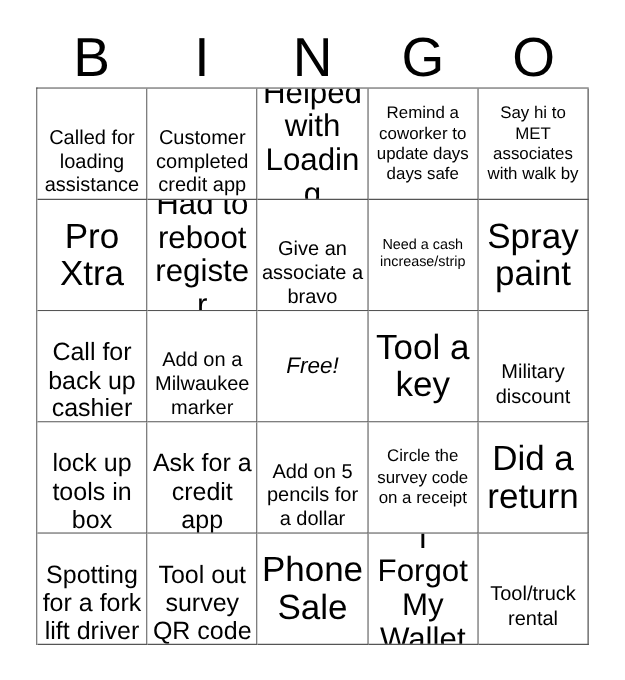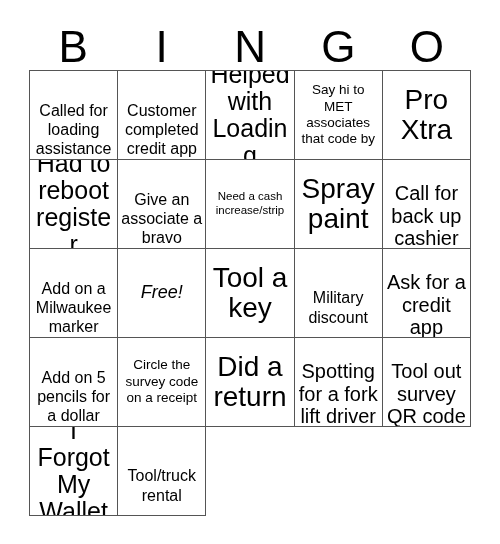--- a/index.html
+++ b/index.html
@@ -113,21 +113,24 @@
     <div class="cell" data-size="m">
         <span class="cell-text">Called for loading assistance</span>
       </div>
     <div class="cell" data-size="m">
         <span class="cell-text">Customer completed credit app</span>
       </div>
     <div class="cell" data-size="xl">
         <span class="cell-text">Helped with Loading</span>
       </div>
     <div class="cell" data-size="s">
-        <span class="cell-text">Say hi to MET associates that code by</span>
+        <span class="cell-text">Remind a coworker to update days days safe</span>
+      </div>
+    <div class="cell" data-size="s">
+        <span class="cell-text">Say hi to MET associates with walk by</span>
       </div>
 
     <div class="cell" data-size="xxl">
         <span class="cell-text">Pro Xtra</span>
       </div>
     <div class="cell" data-size="xl">
         <span class="cell-text">Had to reboot register</span>
       </div>
     <div class="cell" data-size="m">
         <span class="cell-text">Give an associate a bravo</span>
@@ -149,38 +152,44 @@
         <span class="cell-text">Free!</span>
       </div>
     <div class="cell" data-size="xxl">
         <span class="cell-text">Tool a key</span>
       </div>
     <div class="cell" data-size="m">
         <span class="cell-text">Military discount</span>
       </div>
 
     <div class="cell" data-size="l">
+        <span class="cell-text">lock up tools in box</span>
+      </div>
+    <div class="cell" data-size="l">
         <span class="cell-text">Ask for a credit app</span>
       </div>
     <div class="cell" data-size="m">
         <span class="cell-text">Add on 5 pencils for a dollar</span>
       </div>
     <div class="cell" data-size="s">
         <span class="cell-text">Circle the survey code on a receipt</span>
       </div>
     <div class="cell" data-size="xxl">
         <span class="cell-text">Did a return</span>
       </div>
 
     <div class="cell" data-size="l">
         <span class="cell-text">Spotting for a fork lift driver</span>
       </div>
     <div class="cell" data-size="l">
         <span class="cell-text">Tool out survey QR code</span>
       </div>
+    <div class="cell" data-size="xxl">
+        <span class="cell-text">Phone Sale</span>
+      </div>
     <div class="cell" data-size="xl">
         <span class="cell-text">I Forgot My Wallet</span>
       </div>
     <div class="cell" data-size="m">
         <span class="cell-text">Tool/truck rental</span>
       </div>
   </div>
 
 </div>
 

